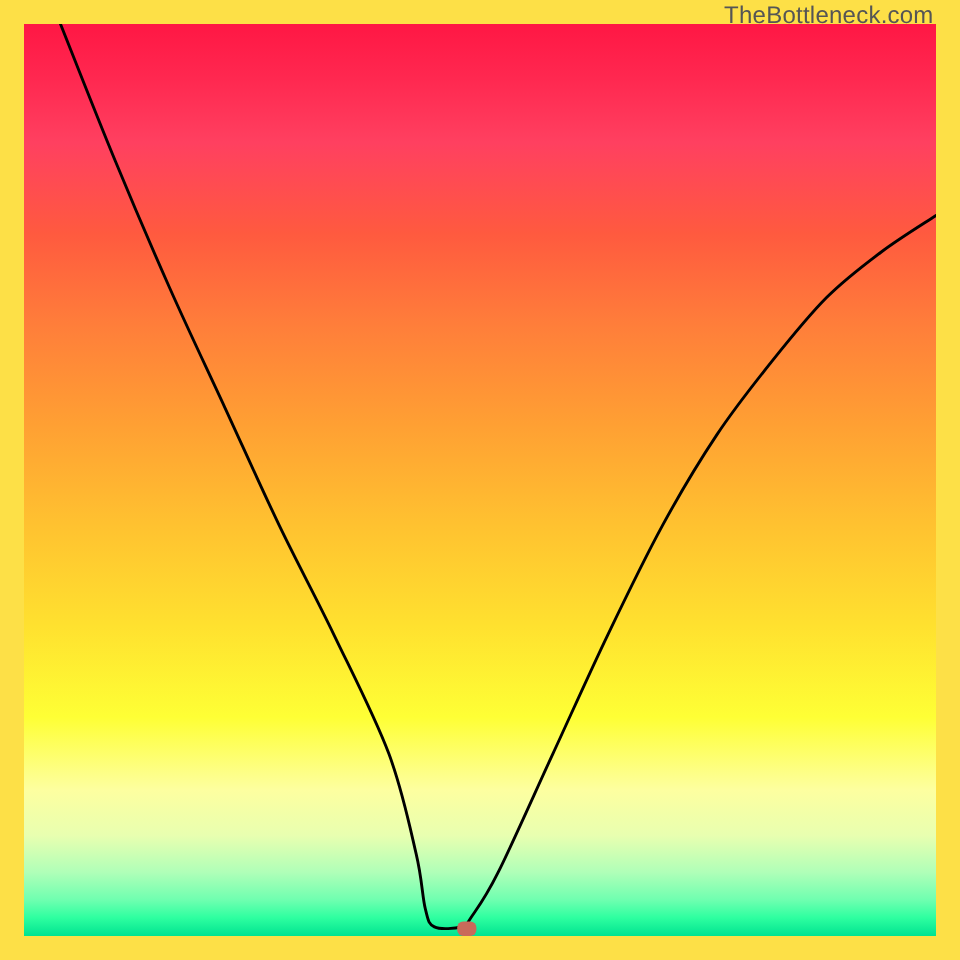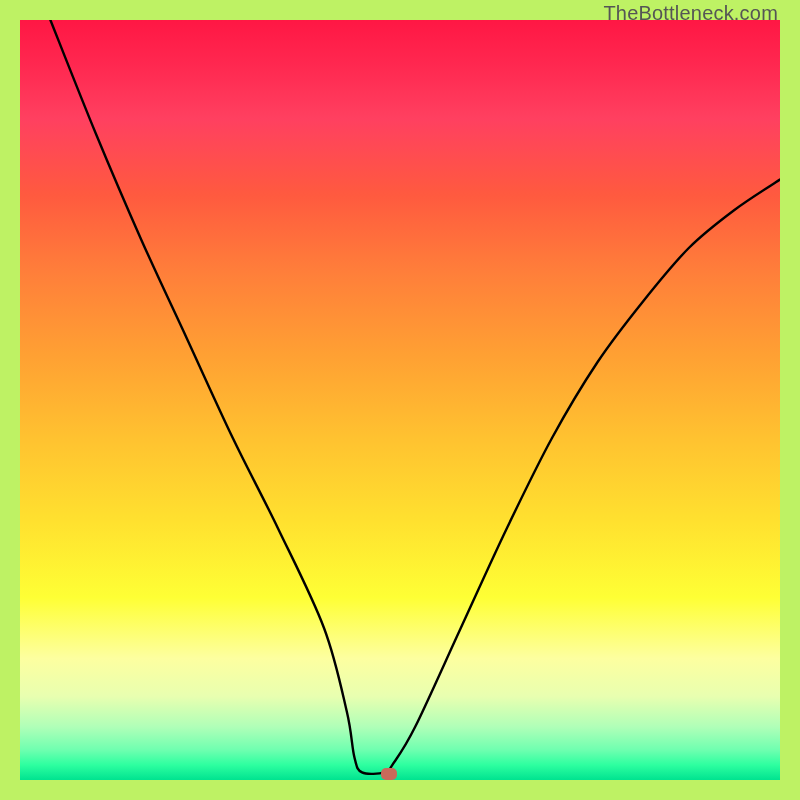--- a/index.html
+++ b/index.html
@@ -4,21 +4,21 @@
 <style>
   body {
     margin: 0;
     padding: 0;
     background: #fff;
   }
   .container {
     width: 800px;
     height: 800px;
     position: relative;
-    background: #bef264;
+    background: #fde047;
   }
   .plot-area {
     position: absolute;
     left: 20px;
     top: 20px;
     width: 760px;
     height: 760px;
     background: linear-gradient(to bottom,
       #ff1744 0%,
       #ff2850 6%,

